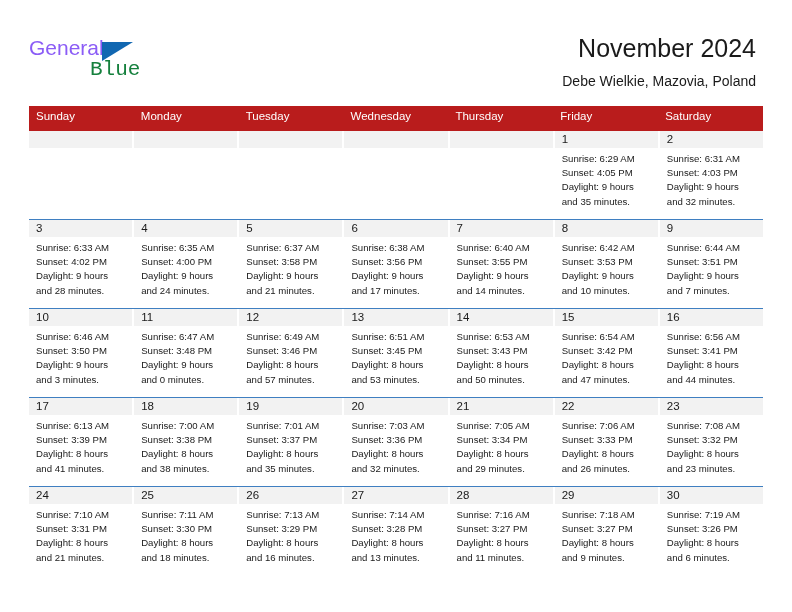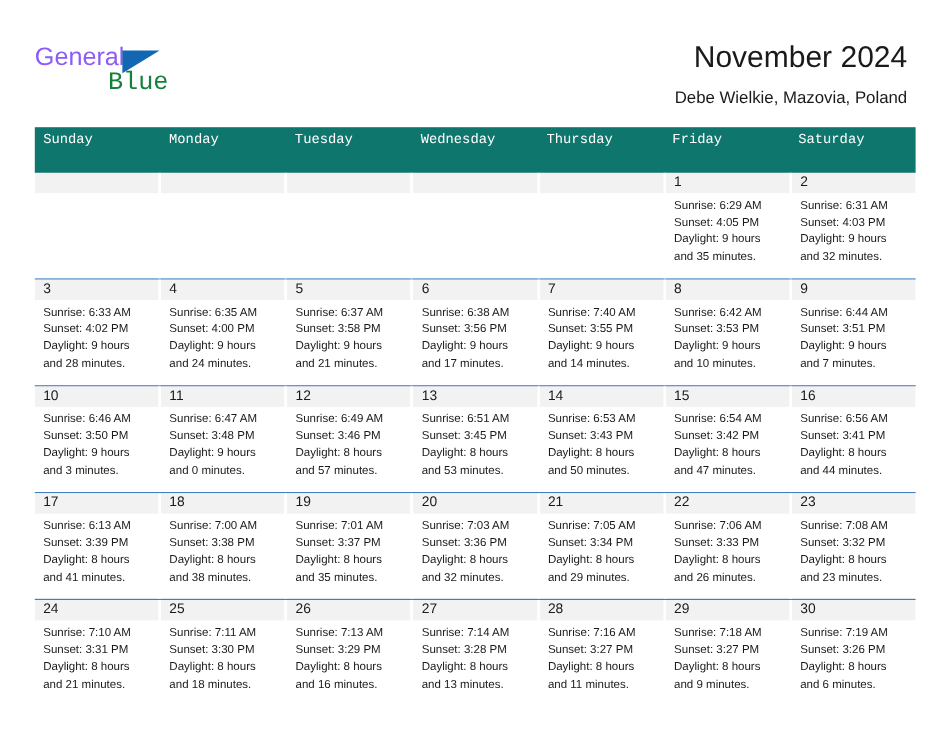--- a/index.html
+++ b/index.html
@@ -86,23 +86,22 @@
   
   .calendar {
     position: absolute;
     left: 29px;
     top: 106px;
     width: 734px;
   }
   .dow-row {
     display: flex;
     width: 100%;
-    background: #0f766e;
-    height: 38px;
-    font-family: Liberation Mono, monospace;
+    background: #b91c1c;
+    height: 25px;
   }
   .dow {
     flex: 1 1 0;
     color: #ffffff;
     font-size: 11.5px;
     line-height: 21px;
     padding-left: 7px;
     box-sizing: border-box;
     white-space: nowrap;
   }
@@ -249,21 +248,21 @@
             <div class="info">
               <div>Sunrise: 6:38 AM</div>
               <div>Sunset: 3:56 PM</div>
               <div>Daylight: 9 hours</div>
               <div>and 17 minutes.</div>
             </div>
           </div>
           <div class="cell">
             <div class="daynum-band">7</div>
             <div class="info">
-              <div>Sunrise: 7:40 AM</div>
+              <div>Sunrise: 6:40 AM</div>
               <div>Sunset: 3:55 PM</div>
               <div>Daylight: 9 hours</div>
               <div>and 14 minutes.</div>
             </div>
           </div>
           <div class="cell">
             <div class="daynum-band">8</div>
             <div class="info">
               <div>Sunrise: 6:42 AM</div>
               <div>Sunset: 3:53 PM</div>

